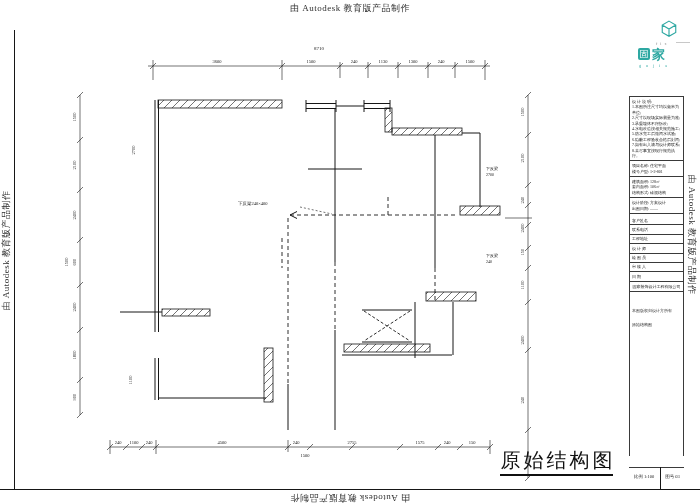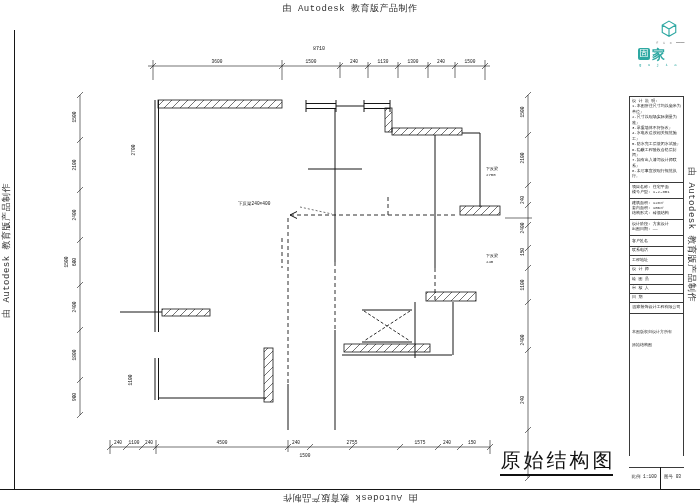--- a/index.html
+++ b/index.html
@@ -1,17 +1,17 @@
 <!DOCTYPE html>
 <html><head>
 <meta charset="utf-8">
 <style>
   html,body{margin:0;padding:0;background:#fff;}
   .stage{position:relative;width:700px;height:504px;background:#ffffff;overflow:hidden;
-         font-family:Liberation Mono, monospace;color:#161616;}
+         font-family:Liberation Serif, serif;color:#161616;}
   .abs{position:absolute;}
   
   .wm{font-size:9px;color:#2f2f2f;letter-spacing:.5px;white-space:nowrap;text-align:center;}
   .wm-top{left:0;top:2px;width:700px;}
   .wm-bottom{left:0;top:491px;width:700px;transform:rotate(180deg);}
   .wm-left{left:-69px;top:244px;width:150px;transform:rotate(-90deg);}
   .wm-right{left:616px;top:228px;width:150px;transform:rotate(90deg);}
   
   .frame-left{left:14px;top:30px;width:1px;height:459px;background:#161616;}
   .frame-bottom{left:0;top:489px;width:700px;height:1px;background:#161616;}

